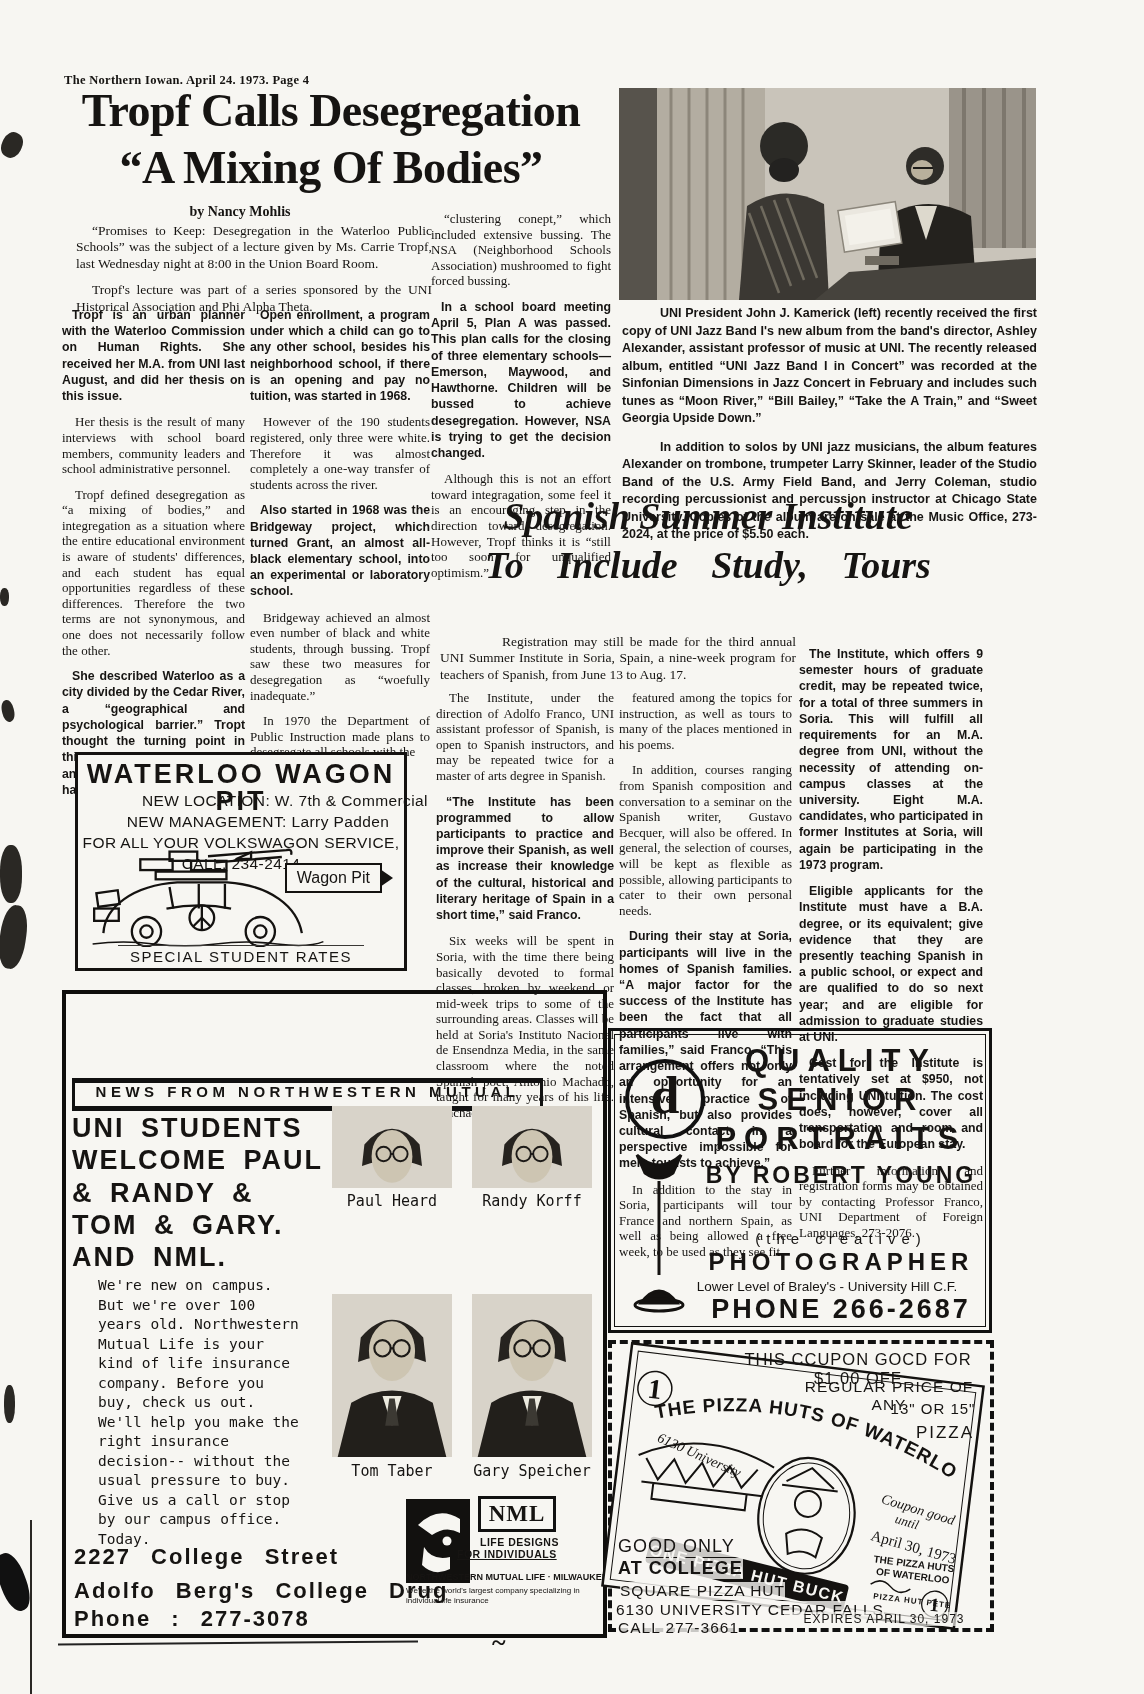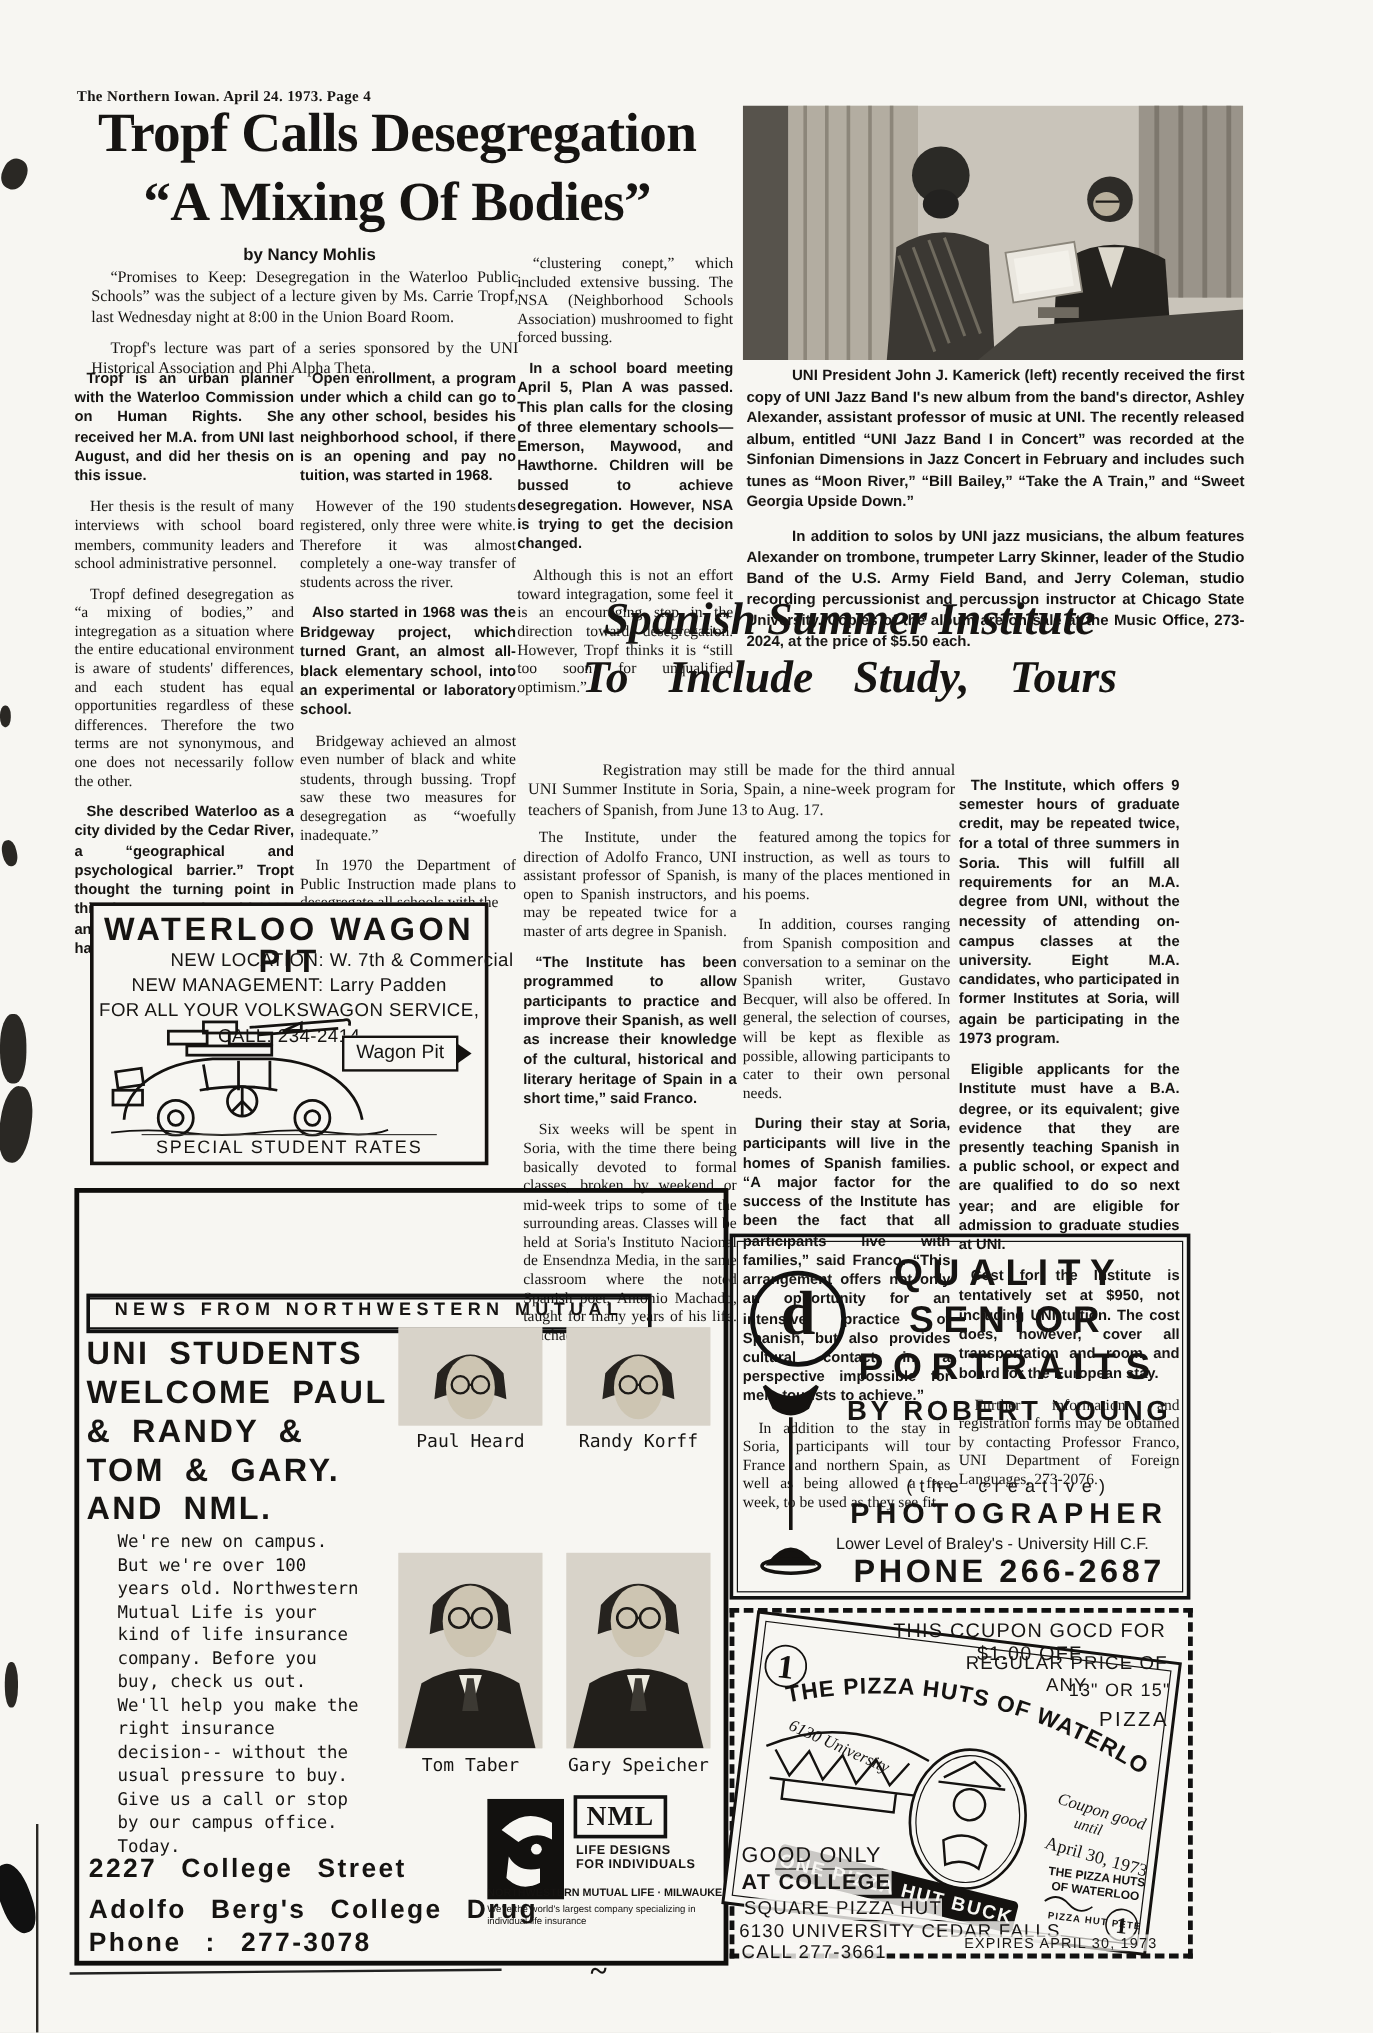--- a/index.html
+++ b/index.html
@@ -60,21 +60,21 @@
       <path d="M10,120 L20,80 Q50,62 80,80 L90,120 Z" fill="#221f1b"></path>
       <polygon points="43,75 57,75 50,97" fill="#eceadf"></polygon>
       <polygon points="48,77 52,77 55,97 45,97" fill="#3c3933"></polygon>
     </symbol>
   </svg>
 
   <div class="abs masthead" style="left:64px;top:74px;">The Northern Iowan. April 24. 1973. Page 4</div>
 
   <div class="abs hl" style="left:58px;top:86px;width:546px;">Tropf Calls Desegregation</div>
   <div class="abs hl" style="left:58px;top:143px;width:546px;">“A Mixing Of Bodies”</div>
-  <div class="abs byline" style="left:58px;top:205px;width:400px;">by Nancy Mohlis</div>
+  <div class="abs byline" style="left:40px;top:205px;width:400px;font-family:Liberation Serif, serif;">by Nancy Mohlis</div>
 
   <div class="abs lede" style="left:76px;top:223px;width:356px;">
     <p>“Promises to Keep: Desegregation in the Waterloo Public Schools” was the subject of a lecture given by Ms. Carrie Tropf, last Wednesday night at 8:00 in the Union Board Room.</p>
     <p>Tropf's lecture was part of a series sponsored by the UNI Historical Association and Phi Alpha Theta.</p>
   </div>
 
   <div class="abs ncol" style="left:62px;top:307px;width:183px;">
     <p class="bp">Tropf is an urban planner with the Waterloo Commission on Human Rights. She received her M.A. from UNI last August, and did her thesis on this issue.</p>
     <p>Her thesis is the result of many interviews with school board members, community leaders and school administrative personnel.</p>
     <p>Tropf defined desegregation as “a mixing of bodies,” and integregation as a situation where the entire educational environment is aware of students' differences, and each student has equal opportunities regardless of these differences. Therefore the two terms are not synonymous, and one does not necessarily follow the other.</p>
@@ -161,21 +161,21 @@
   <div class="abs ncol" style="left:799px;top:646px;width:184px;">
     <p class="bp">The Institute, which offers 9 semester hours of graduate credit, may be repeated twice, for a total of three summers in Soria. This will fulfill all requirements for an M.A. degree from UNI, without the necessity of attending on-campus classes at the university. Eight M.A. candidates, who participated in former Institutes at Soria, will again be participating in the 1973 program.</p>
     <p class="bp">Eligible applicants for the Institute must have a B.A. degree, or its equivalent; give evidence that they are presently teaching Spanish in a public school, or expect and are qualified to do so next year; and are eligible for admission to graduate studies at UNI.</p>
     <p class="bp">Cost for the Institute is tentatively set at $950, not including UNI tuition. The cost does, however, cover all transportation and room and board for the European stay.</p>
     <p>Further information and registration forms may be obtained by contacting Professor Franco, UNI Department of Foreign Languages, 273-2076.</p>
   </div>
 
   <div class="abs box" style="left:75px;top:752px;width:326px;height:213px;">
     <div class="abs wagon-title" style="left:0;top:6px;width:100%;">WATERLOO WAGON PIT</div>
     <div class="abs wagon-line" style="left:0;top:38px;width:100%;padding-left:44px;">NEW LOCATION: W. 7th &amp; Commercial</div>
-    <div class="abs wagon-line" style="left:0;top:59px;width:100%;">NEW MANAGEMENT: Larry Padden</div>
+    <div class="abs wagon-line" style="left:0;top:59px;width:100%;padding-left:17px;">NEW MANAGEMENT: Larry Padden</div>
     <div class="abs wagon-line" style="left:0;top:80px;width:100%;">FOR ALL YOUR VOLKSWAGON SERVICE,</div>
     <div class="abs wagon-line" style="left:0;top:101px;width:100%;">CALL: 234-2414</div>
     <svg class="abs" style="left:10px;top:92px;" width="240" height="100" viewBox="0 0 300 130">
       <g fill="none" stroke="#141210" stroke-width="3">
         <path d="M14,112 C16,78 52,50 110,46 L175,46 C232,50 266,78 272,112"></path>
         <path d="M100,52 Q103,70 105,80 M138,48 L138,80 M172,48 L172,80"></path>
         <path d="M96,80 Q140,72 180,80"></path>
         <circle cx="70" cy="110" r="19" fill="#f7f6f2"></circle>
           <circle cx="70" cy="110" r="8"></circle>
         <circle cx="218" cy="110" r="19" fill="#f7f6f2"></circle>
@@ -228,21 +228,21 @@
     <div class="abs nml-cap" style="left:406px;top:470px;width:120px;">Gary Speicher</div>
 
     <svg class="abs" style="left:340px;top:505px;" width="64" height="84" viewBox="0 0 64 84">
       <rect width="64" height="84" fill="#12110f"></rect>
       <path d="M12,26 Q32,6 54,20 L54,34 Q40,26 26,36 Z" fill="#f7f6f2"></path>
       <circle cx="41" cy="42" r="4.5" fill="#f7f6f2"></circle>
       <path d="M18,48 Q26,62 44,58 L44,70 Q28,78 16,66 Z" fill="#f7f6f2"></path>
     </svg>
     <div class="abs nmlbox" style="left:412px;top:502px;width:72px;height:30px;">NML</div>
     <div class="abs nml-tag" style="left:414px;top:542px;">LIFE DESIGNS</div>
-    <div class="abs nml-tag" style="left:414px;top:554px;">FOR INDIVIDUALS</div>
+    <div class="abs nml-tag" style="left:391px;top:554px;text-decoration:underline;">FOR INDIVIDUALS</div>
     <div class="abs nml-co" style="left:340px;top:578px;width:210px;">NORTHWESTERN MUTUAL LIFE · MILWAUKEE</div>
     <div class="abs nml-sm" style="left:340px;top:592px;width:175px;">We're the world's largest company specializing in individual life insurance</div>
 
     <div class="abs nml-addr" style="left:8px;top:552px;">2227 College Street</div>
     <div class="abs nml-addr" style="left:8px;top:586px;">Adolfo Berg's College Drug</div>
     <div class="abs nml-addr" style="left:8px;top:614px;">Phone : 277-3078</div>
   </div>
 
   <div class="abs" style="left:608px;top:1028px;width:378px;height:299px;border:3px solid #111;">
     <div class="abs" style="left:3px;top:3px;right:3px;bottom:3px;border:1.5px solid #111;"></div>

